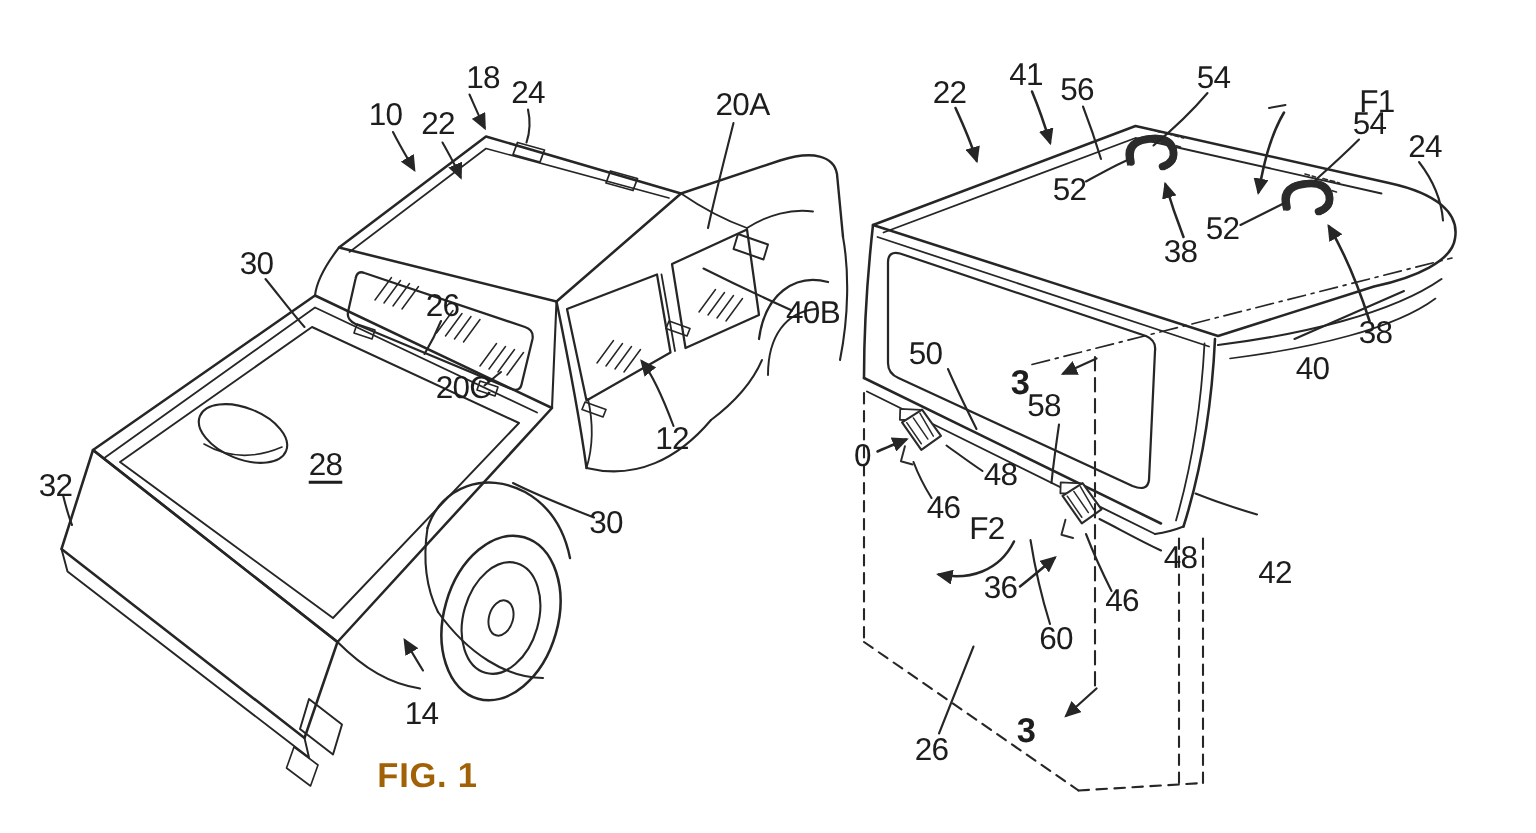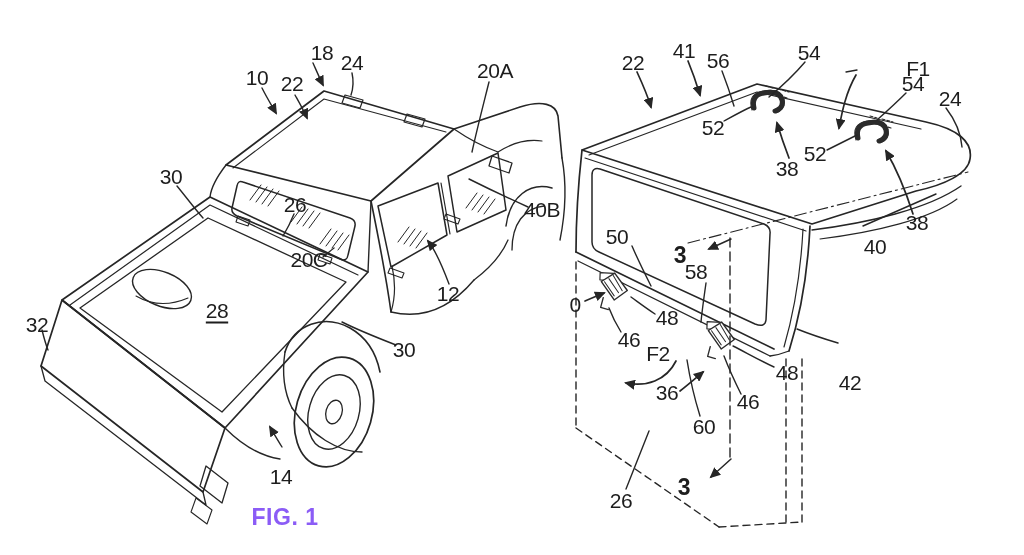--- a/index.html
+++ b/index.html
@@ -4,21 +4,21 @@
 <style>
   html,body{margin:0;padding:0;background:#ffffff;}
   .stage{position:relative;width:1024px;height:555px;background:#ffffff;overflow:hidden;
          font-family:"Liberation Sans",sans-serif;}
   .art{position:absolute;left:0;top:0;}
   .ref-label{position:absolute;transform:translate(-50%,-50%);font-size:21px;line-height:1;
              color:#1d1d1d;white-space:nowrap;letter-spacing:-0.5px;}
   .ref-label.u{text-decoration:underline;text-underline-offset:4px;}
   .ref-label.b{font-weight:700;font-size:23px;}
   .caption{position:absolute;transform:translate(-50%,-50%);left:285px;top:517px;
-           font-weight:700;font-size:23px;color:#8b5cf6;letter-spacing:.5px;}
+           font-weight:700;font-size:23px;color:#a16207;letter-spacing:.5px;}
 </style>
 </head>
 <body>
 
 <div class="stage">
 
   <svg class="art" width="1024" height="555" viewBox="0 0 1024 555">
     <defs>
       <marker id="arrow" markerUnits="userSpaceOnUse" markerWidth="12" markerHeight="10" refX="9" refY="5" orient="auto">
         <path d="M0,0 L11,5 L0,10 Z" fill="#262626"></path>

